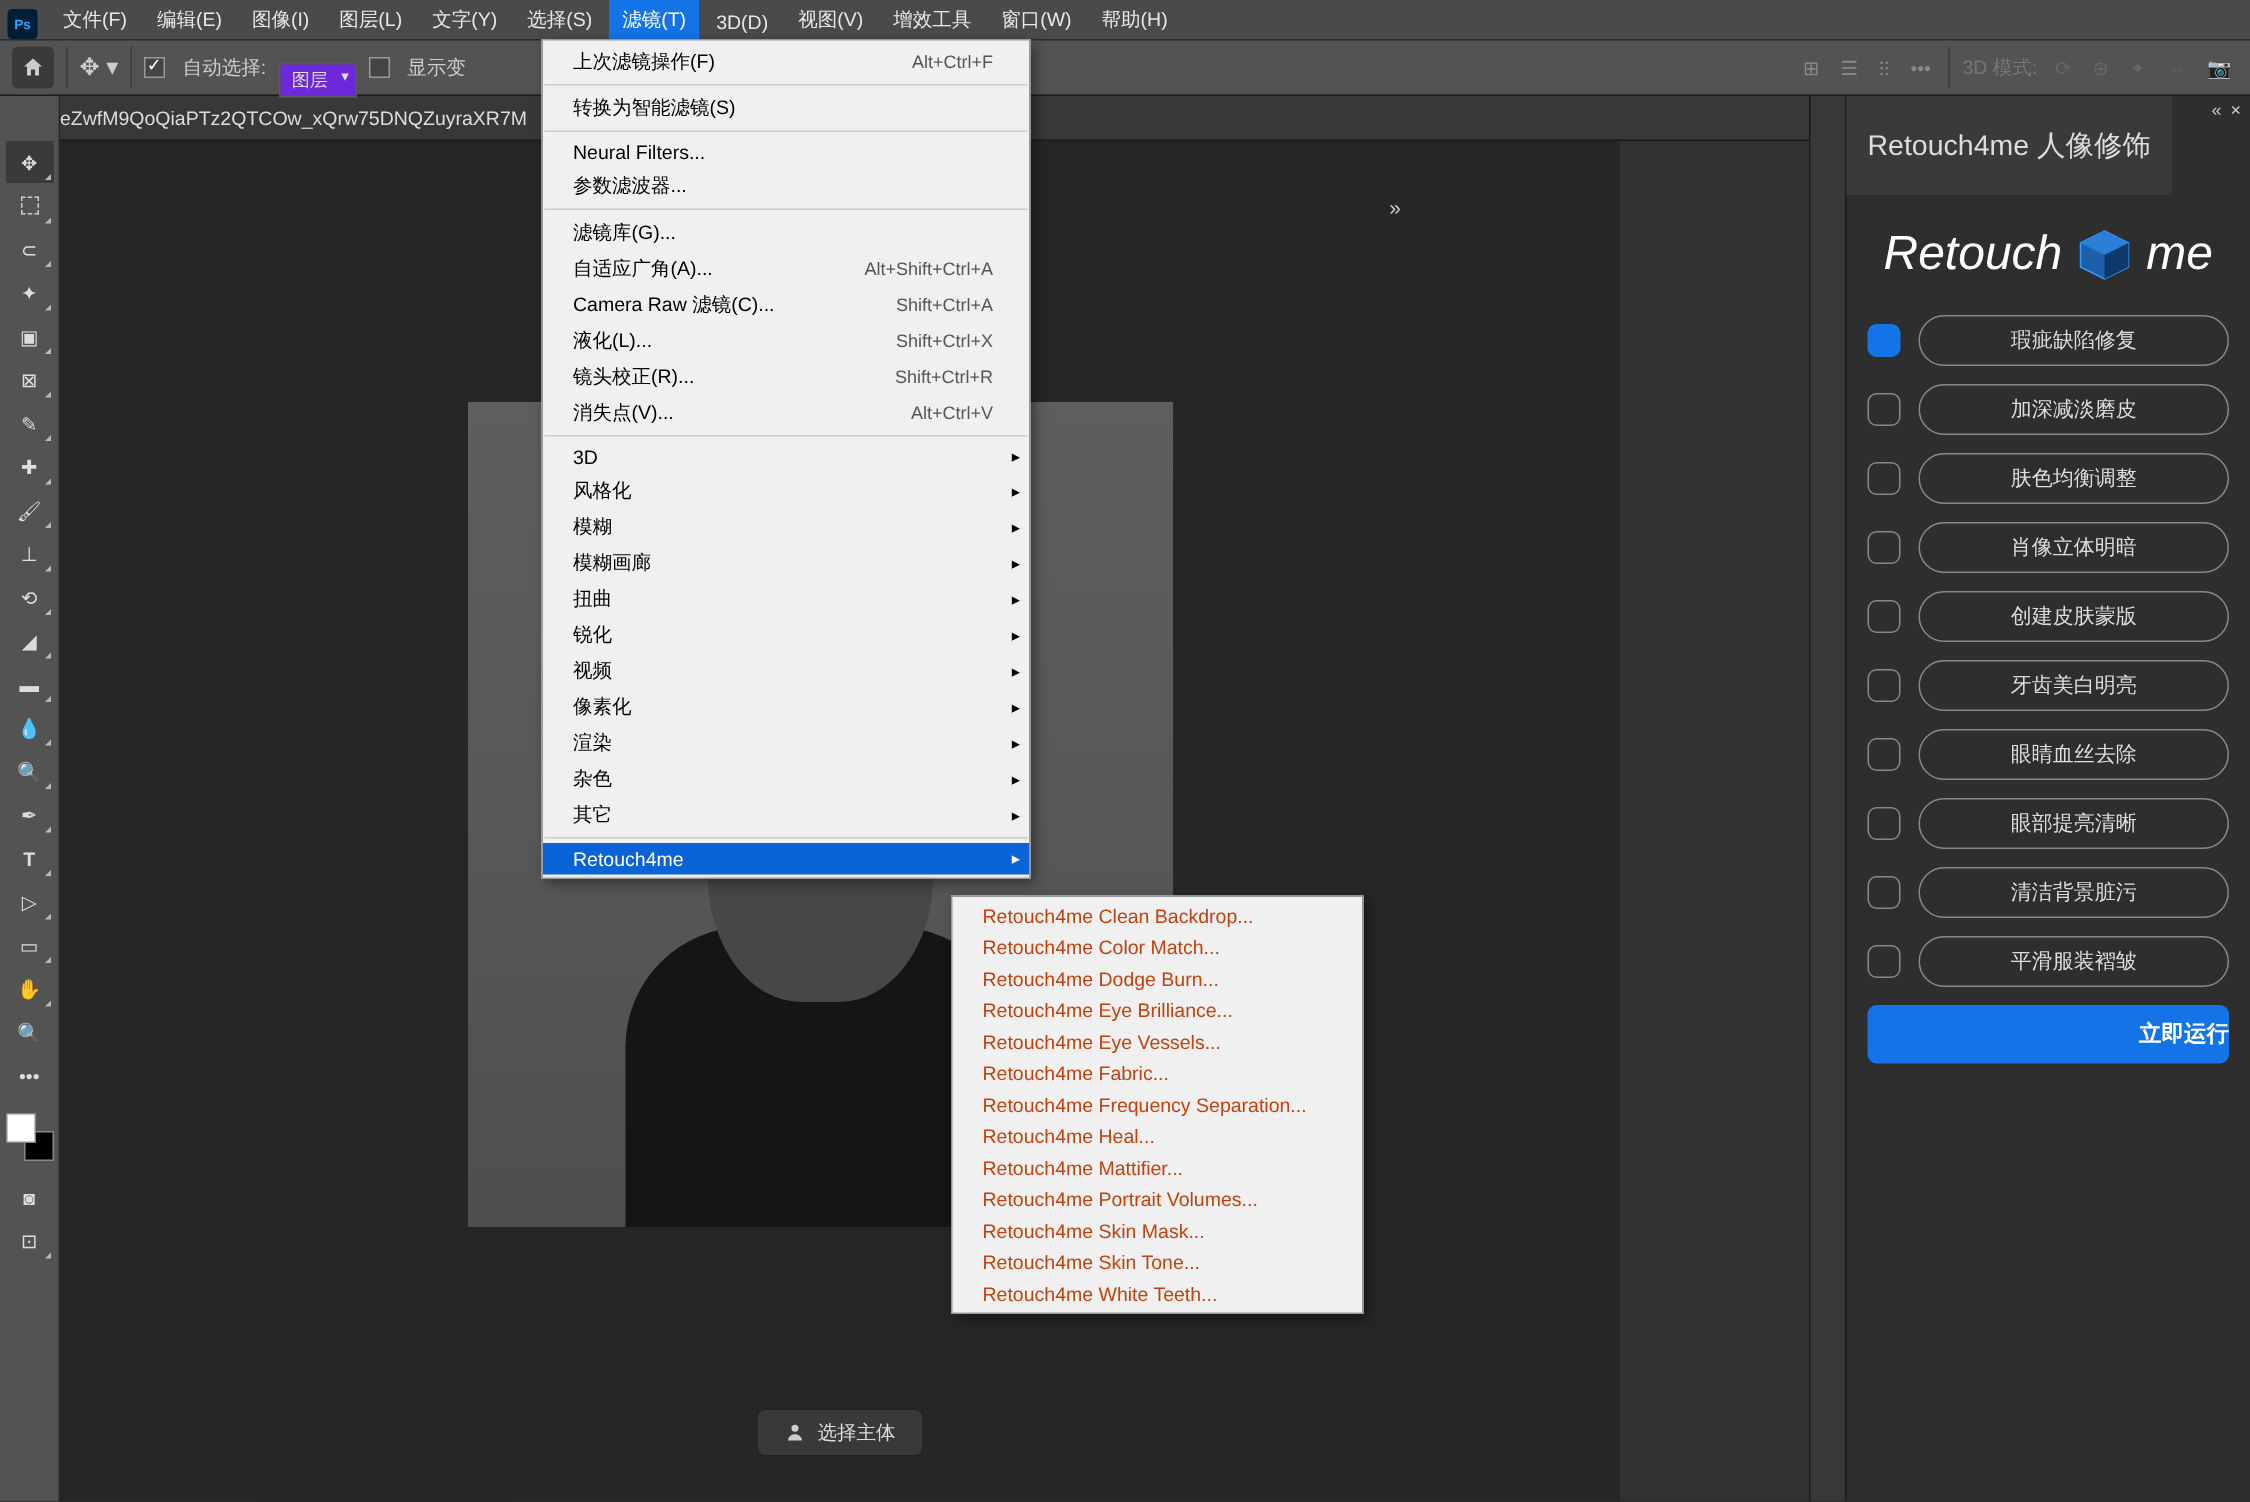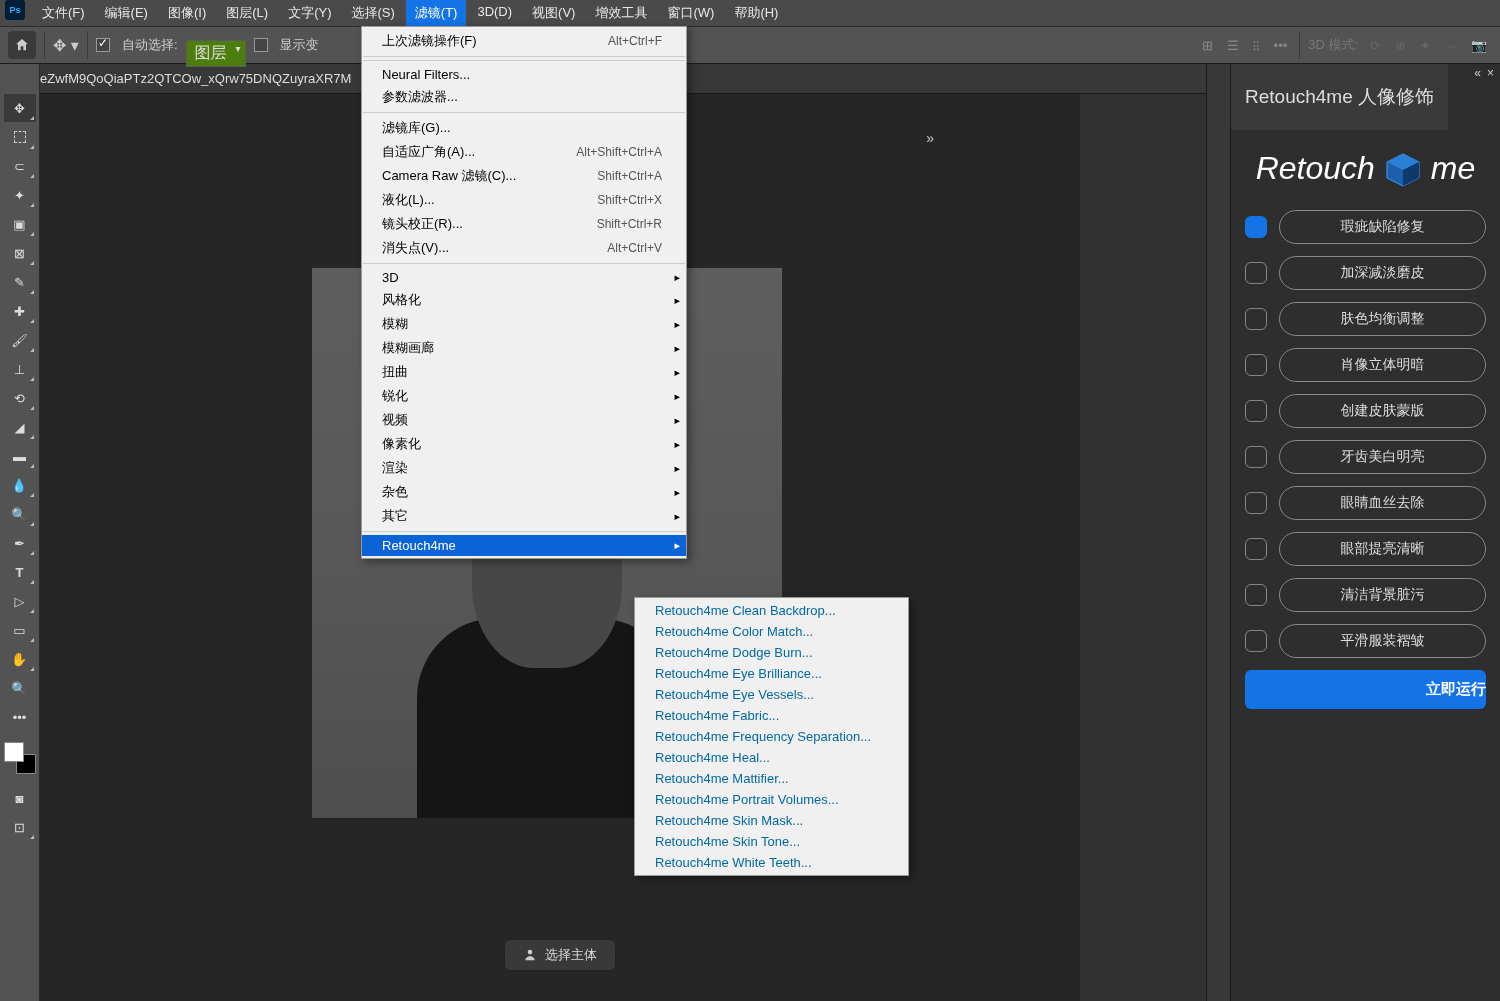--- a/index.html
+++ b/index.html
@@ -1,26 +1,26 @@
 <!DOCTYPE html>
 <html><head>
 <meta charset="utf-8">
 <style>
 * { box-sizing: border-box; margin: 0; padding: 0; font-family: "Segoe UI", "Microsoft YaHei", sans-serif; }
 body { background: #323232; color: #e8e8e8; font-size: 13px; width: 1500px; height: 1001px; overflow: hidden; position: relative; }
-.menubar { background: #4a4a4a; height: 26px; display: flex; align-items: flex-start; padding-left: 5px; gap: 2px; }
+.menubar { background: #4a4a4a; height: 26px; display: flex; align-items: flex-end; padding-left: 5px; gap: 2px; }
 .ps-icon { width: 20px; height: 20px; background: #001e36; border-radius: 3px; display: flex; align-items: center; justify-content: center; color: #31a8ff; font-size: 9px; font-weight: bold; margin-right: 6px; }
 .menubar .mi { padding: 4px 9px; cursor: default; font-size: 13px; }
 .menubar .mi.active { background: #1473e6; color: #fff; }
 .optionsbar { background: #535353; height: 38px; border-top: 1px solid #2a2a2a; border-bottom: 1px solid #1a1a1a; display: flex; align-items: center; padding: 0 8px; gap: 8px; color: #ccc; }
 .home-icon { width: 28px; height: 28px; background: #3a3a3a; border-radius: 4px; display: flex; align-items: center; justify-content: center; }
 .opt-divider { width: 1px; height: 28px; background: #3a3a3a; }
 .opt-checkbox { width: 14px; height: 14px; border: 1px solid #999; background: #444; display: inline-block; vertical-align: middle; margin-right: 4px; position: relative; }
 .opt-checkbox.checked::after { content: "✓"; position: absolute; top: -3px; left: 1px; font-size: 12px; color: #fff; }
-.opt-select { background: #4d7c0f; border: 1px solid #5a5a5a; padding: 2px 18px 2px 8px; font-size: 16px; color: #ddd; position: relative; margin-top: 16px; }
+.opt-select { background: #6d28d9; border: 1px solid #5a5a5a; padding: 2px 18px 2px 8px; font-size: 12px; color: #ddd; position: relative; margin-top: 16px; }
 .opt-select::after { content: "▾"; position: absolute; right: 4px; top: 2px; font-size: 10px; }
 .doctab-bar { background: #383838; height: 30px; display: flex; align-items: center; padding-left: 40px; color: #ddd; font-size: 13px; border-bottom: 1px solid #1a1a1a; }
 .toolbar { position: absolute; left: 0; top: 64px; width: 40px; bottom: 0; background: #535353; border-right: 1px solid #2a2a2a; display: flex; flex-direction: column; align-items: center; padding-top: 30px; }
 .tool { width: 32px; height: 28px; display: flex; align-items: center; justify-content: center; position: relative; color: #ddd; margin-bottom: 1px; }
 .tool.active { background: #3a3a3a; }
 .tool .corner { position: absolute; right: 2px; bottom: 2px; width: 0; height: 0; border-left: 4px solid transparent; border-bottom: 4px solid #bbb; }
 .color-sw { margin-top: 10px; position: relative; width: 32px; height: 32px; }
 .color-sw .fg { position: absolute; top: 0; left: 0; width: 20px; height: 20px; background: #fff; border: 1px solid #888; }
 .color-sw .bg { position: absolute; bottom: 0; right: 0; width: 20px; height: 20px; background: #000; border: 1px solid #888; }
 .canvas-area { position: absolute; left: 40px; top: 94px; right: 420px; bottom: 0; background: #262626; }
@@ -30,21 +30,21 @@
 .portrait .body { position: absolute; bottom: 0; left: 0; width: 260px; height: 200px; background: #151515; border-radius: 80px 80px 0 0; }
 .select-subject { position: absolute; bottom: 30px; left: 50%; transform: translateX(-50%); background: rgba(60,60,60,0.9); border: 1px solid #222; border-radius: 6px; padding: 6px 18px; color: #ddd; display: flex; align-items: center; gap: 8px; }
 .select-subject .person-icon { width: 14px; height: 14px; }
 .dropdown { position: absolute; top: 26px; left: 361px; width: 326px; background: #f0f0f0; color: #000; border: 1px solid #999; box-shadow: 3px 3px 8px rgba(0,0,0,0.4); padding: 2px 0; }
 .dropdown .dsep { height: 1px; background: #ccc; margin: 3px 1px; }
 .dropdown .di { display: flex; justify-content: space-between; align-items: center; padding: 3px 24px 3px 20px; font-size: 13px; cursor: default; position: relative; }
 .dropdown .di .short { color: #555; font-size: 12px; }
 .dropdown .di.sub::after { content: "▸"; position: absolute; right: 6px; font-size: 11px; }
 .dropdown .di.hover { background: #0a64d8; color: #fff; }
 .dropdown .di.hover::after { color: #fff; }
-.submenu { position: absolute; top: 597px; left: 634px; width: 275px; background: #f0f0f0; color: #0369a1; border: 1px solid #999; box-shadow: 3px 3px 8px rgba(0,0,0,0.4); padding: 2px 0; }
+.submenu { position: absolute; top: 597px; left: 634px; width: 275px; background: #f0f0f0; color: #c2410c; border: 1px solid #999; box-shadow: 3px 3px 8px rgba(0,0,0,0.4); padding: 2px 0; }
 .submenu .si { padding: 3px 20px; font-size: 13px; cursor: default; }
 .panel { position: absolute; right: 0; top: 64px; width: 270px; bottom: 0; background: #2e2e2e; border-left: 1px solid #1a1a1a; }
 .panel-tab { background: #3a3a3a; padding: 20px 14px; font-size: 19px; color: #ddd; display: inline-block; }
 .panel-logo { text-align: center; padding: 20px 0; font-family: cursive; font-style: italic; font-size: 32px; color: #fff; display: flex; justify-content: center; gap: 8px; }
 .panel-logo .cube { width: 40px; height: 40px; }
 .panel-opts { display: flex; flex-direction: column; gap: 12px; padding: 0 14px; }
 .panel-row { display: flex; align-items: center; gap: 12px; }
 .panel-check { width: 22px; height: 22px; border: 1.5px solid #888; border-radius: 6px; flex: none; }
 .panel-check.on { background: #1473e6; border-color: #1473e6; }
 .panel-btn { flex: 1; border: 1.5px solid #888; border-radius: 18px; padding: 7px 0; text-align: center; font-size: 14px; color: #ddd; }
@@ -225,20 +225,23 @@
     <span>选择主体</span>
   </div>
 </div>
 
 <div class="dropdown">
   <div class="di">
       <span>上次滤镜操作(F)</span>
       <span class="short">Alt+Ctrl+F</span>
     </div>
   <div class="dsep"></div>
+  <div class="di">
+      <span>转换为智能滤镜(S)</span>
+    </div>
   <div class="dsep"></div>
   <div class="di">
       <span>Neural Filters...</span>
     </div>
   <div class="di">
       <span>参数滤波器...</span>
     </div>
   <div class="dsep"></div>
   <div class="di">
       <span>滤镜库(G)...</span>

